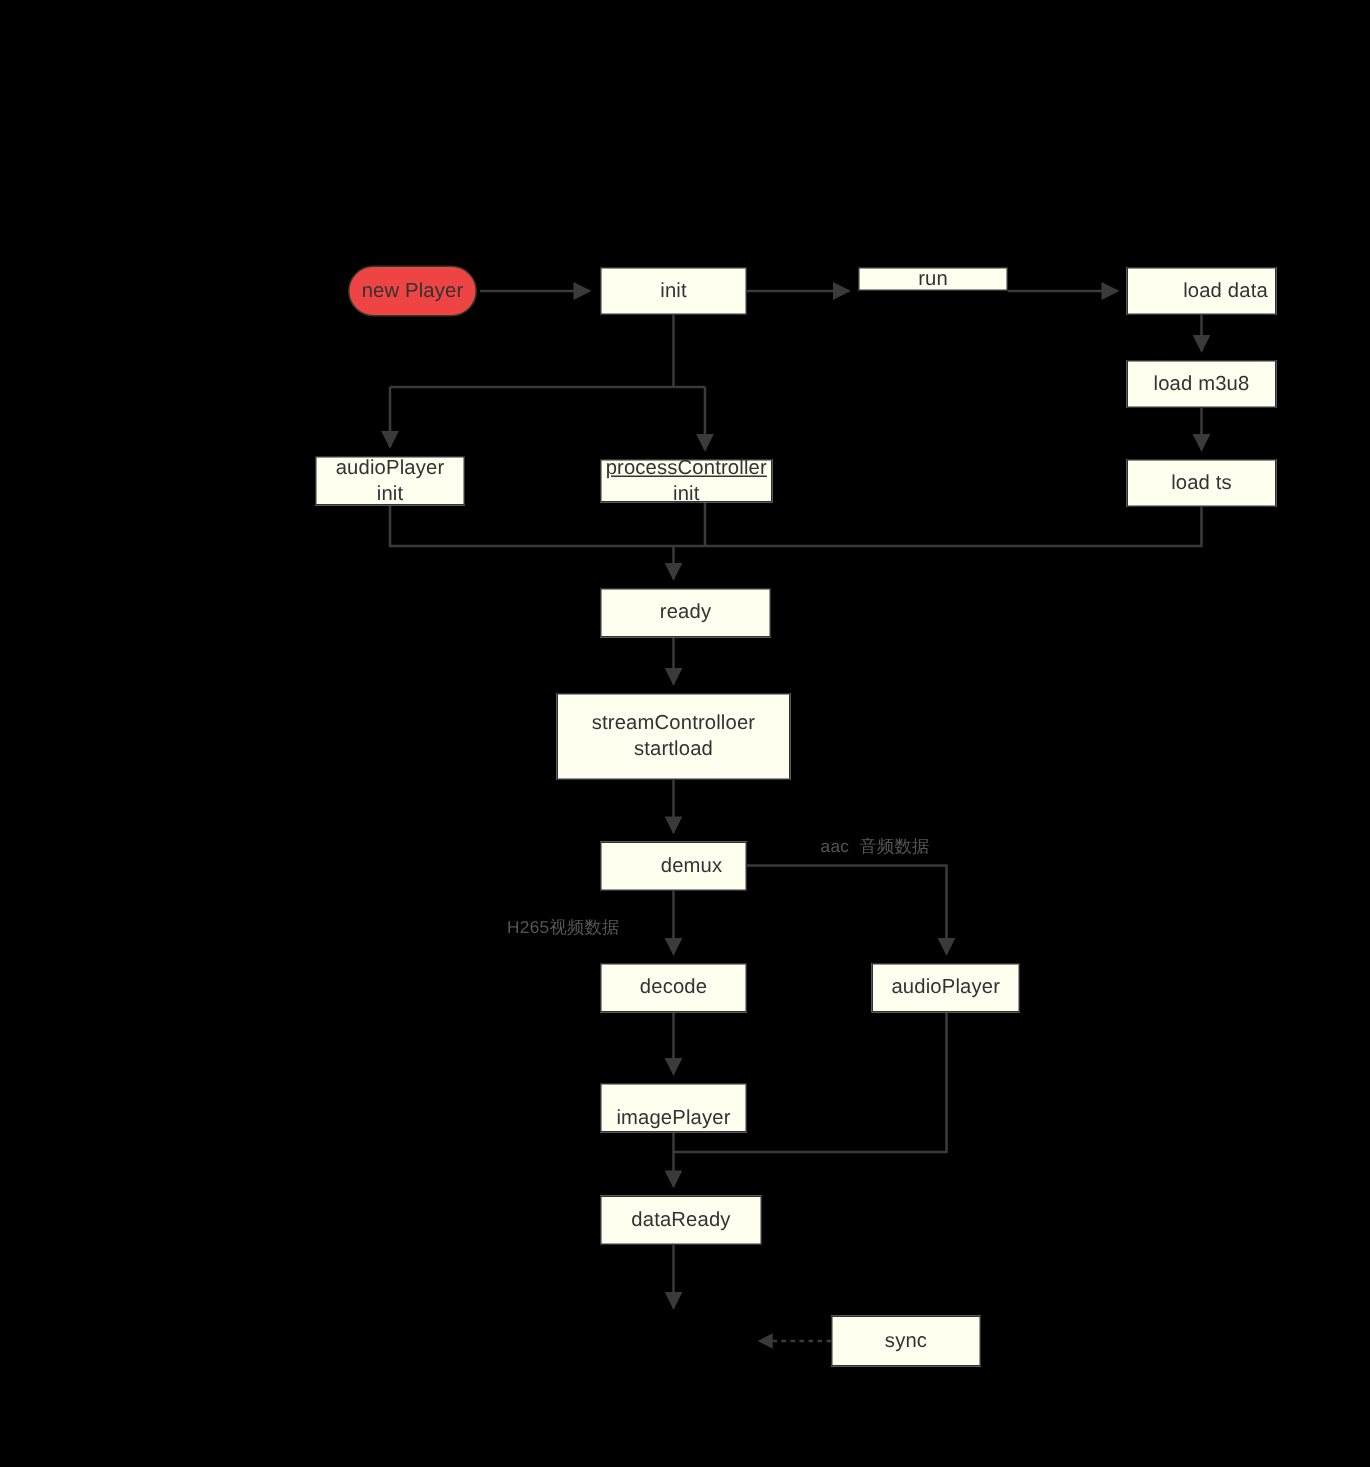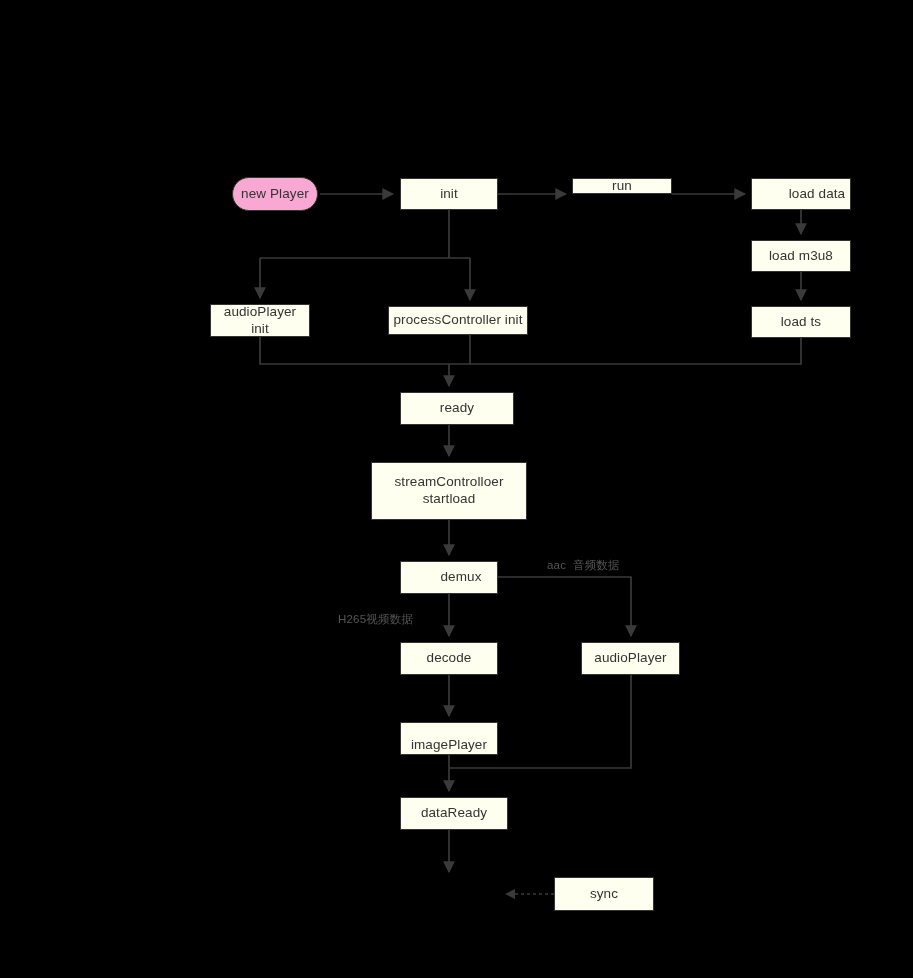--- a/index.html
+++ b/index.html
@@ -36,21 +36,21 @@
     text-align: center;
     background: #FFFFF0;
     border: 1.6px solid #333333;
     color: #333333;
     font-size: 13.5px;
     line-height: 1.25;
     letter-spacing: 0.1px;
     white-space: pre-line;
   }
   .node.start-end {
-    background: #f9a8d4;
+    background: #ef4444;
     border: 1.8px solid #2C3A26;
     border-radius: 999px;
   }
   .edge-label {
     position: absolute;
     color: #555555;
     font-size: 11.5px;
     line-height: 1.2;
     white-space: pre;
     letter-spacing: 0.2px;
@@ -139,21 +139,21 @@
 
   <div class="node" style="left:751px; top:306px; width:100px; height:32px;">
     <span>load ts</span>
   </div>
 
   <div class="node" style="left:210px; top:304px; width:100px; height:33px;">
     <span>audioPlayer
 init</span>
   </div>
 
-  <div class="node" style="left:388px; top:306px; width:140px; height:29px;">
+  <div class="node" style="left:400px; top:306px; width:115px; height:29px;text-decoration:underline;">
     <span>processController init</span>
   </div>
 
   <div class="node" style="left:400px; top:392px; width:114px; height:33px;">
     <span>ready</span>
   </div>
 
   <div class="node" style="left:371px; top:462px; width:156px; height:58px;">
     <span>streamControlloer
 startload</span>

